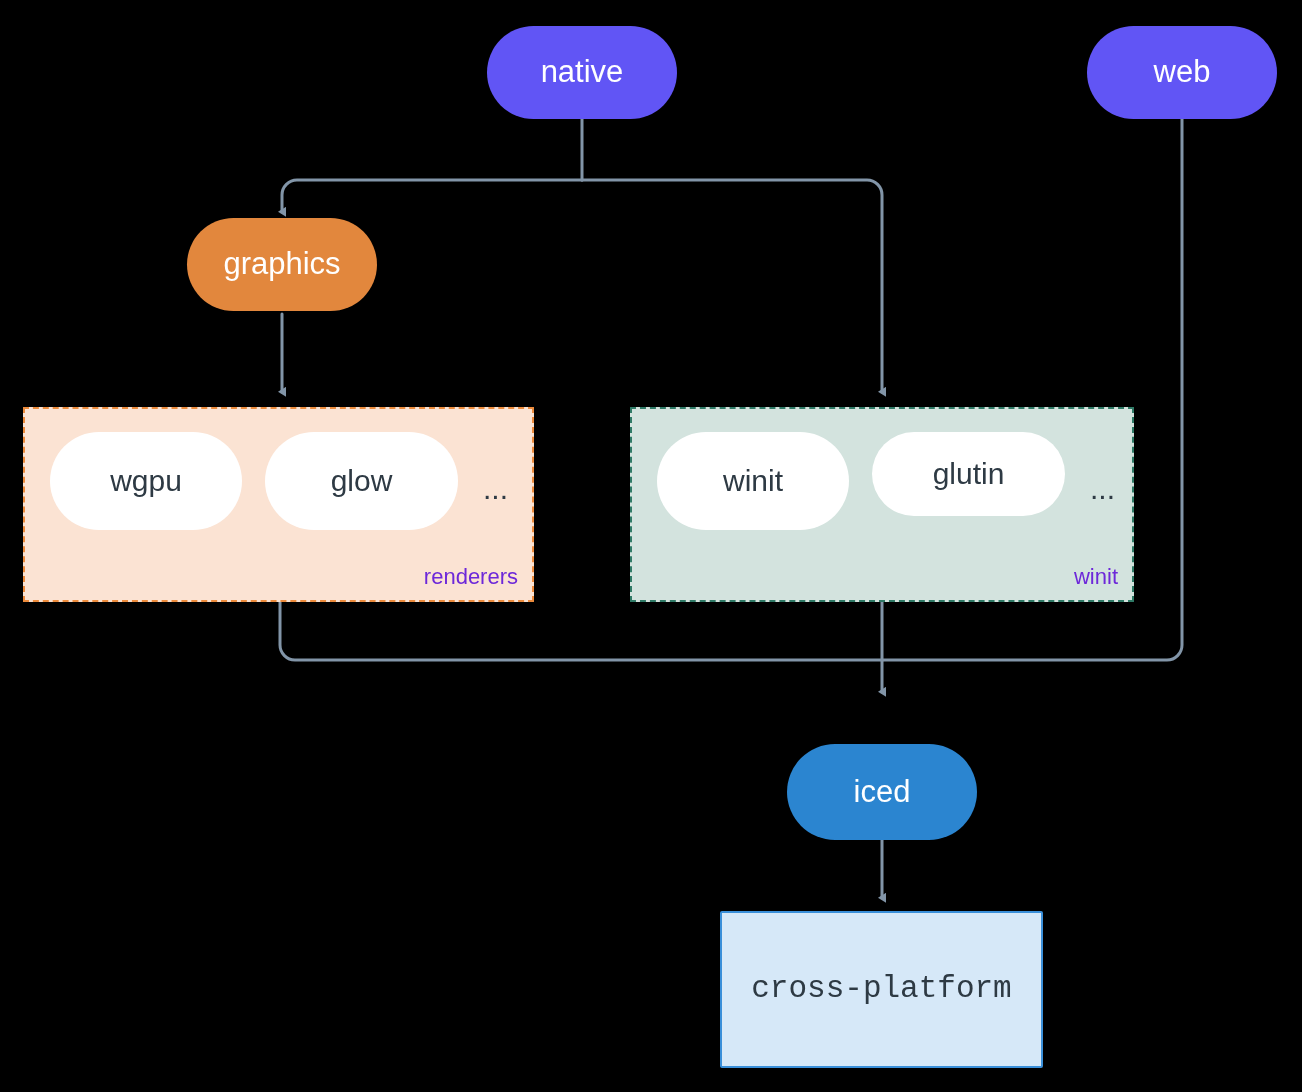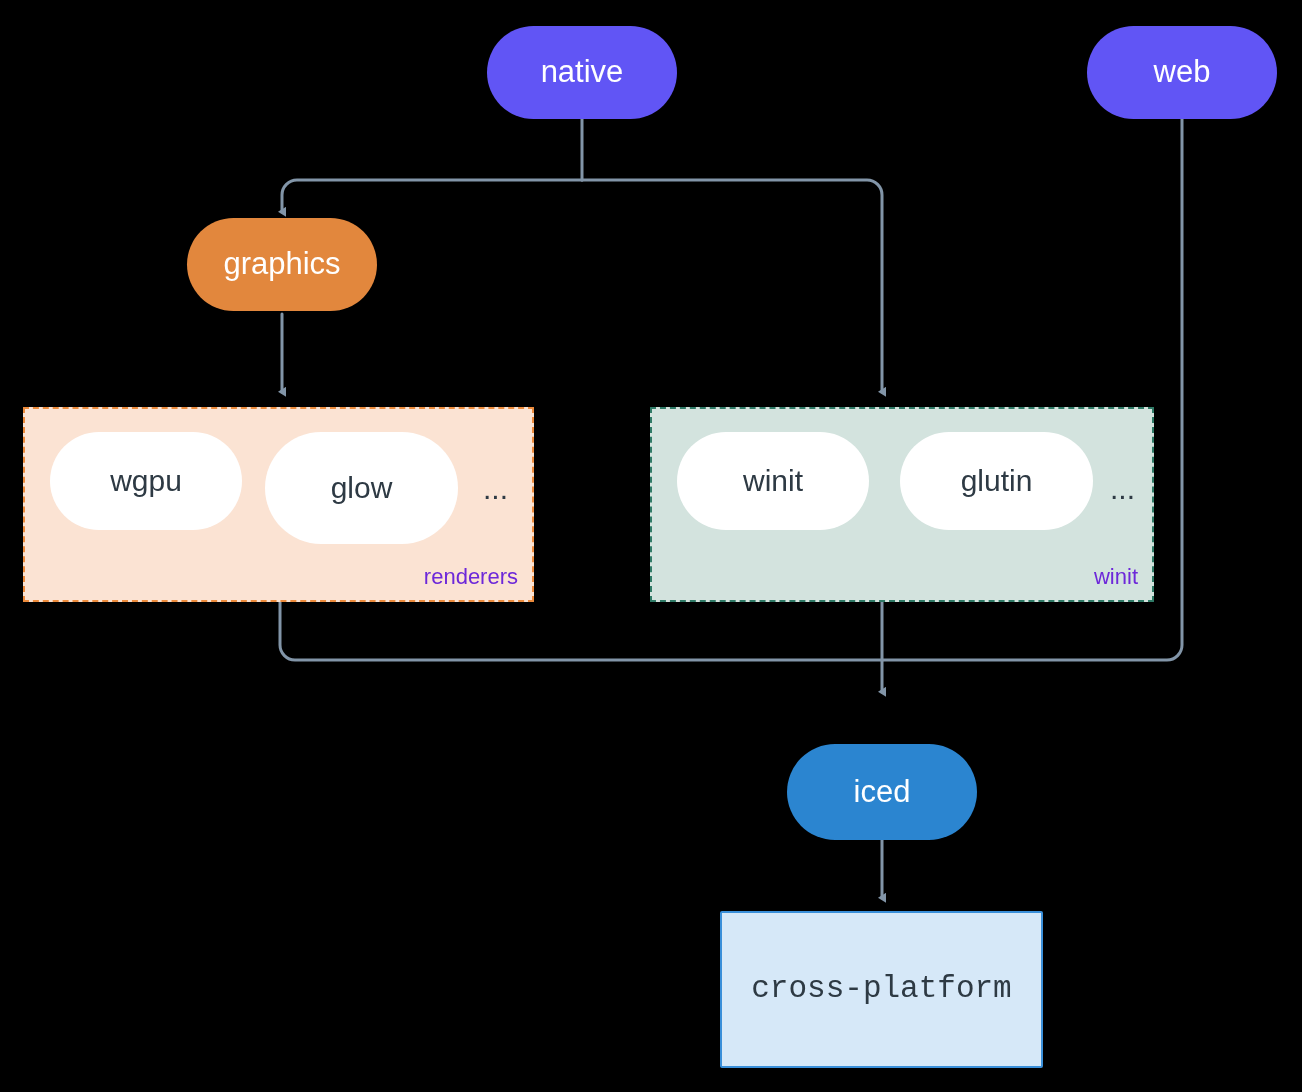--- a/index.html
+++ b/index.html
@@ -147,32 +147,32 @@
   </div>
 
   <div class="node pill node-web" style="left:1087px; top:26px; width:190px; height:93px;">
     <span>web</span>
   </div>
 
   <div class="group group-renderers" style="left:23px; top:407px; width:511px; height:195px;">
     <div class="leaf" style="left:25px; top:23px; width:192px; height:98px;">
       <span>wgpu</span>
     </div>
-    <div class="leaf" style="left:240px; top:23px; width:193px; height:112px;">
+    <div class="leaf" style="left:240px; top:23px; width:193px; height:98px;">
       <span>glow</span>
     </div>
     <span class="ellipsis" style="left:458px; top:65px;">...</span>
     <span class="group-label">renderers</span>
   </div>
 
-  <div class="group group-shells" style="left:630px; top:407px; width:504px; height:195px;margin-left:20px;">
+  <div class="group group-shells" style="left:630px; top:407px; width:504px; height:195px;">
     <div class="leaf" style="left:25px; top:23px; width:192px; height:98px;">
       <span>winit</span>
     </div>
-    <div class="leaf" style="left:248px; top:23px; width:193px; height:98px;">
+    <div class="leaf" style="left:240px; top:23px; width:193px; height:84px;">
       <span>glutin</span>
     </div>
     <span class="ellipsis" style="left:458px; top:65px;">...</span>
     <span class="group-label">winit</span>
   </div>
 
   <div class="node pill node-iced" style="left:787px; top:744px; width:190px; height:96px;">
     <span>iced</span>
   </div>
 

